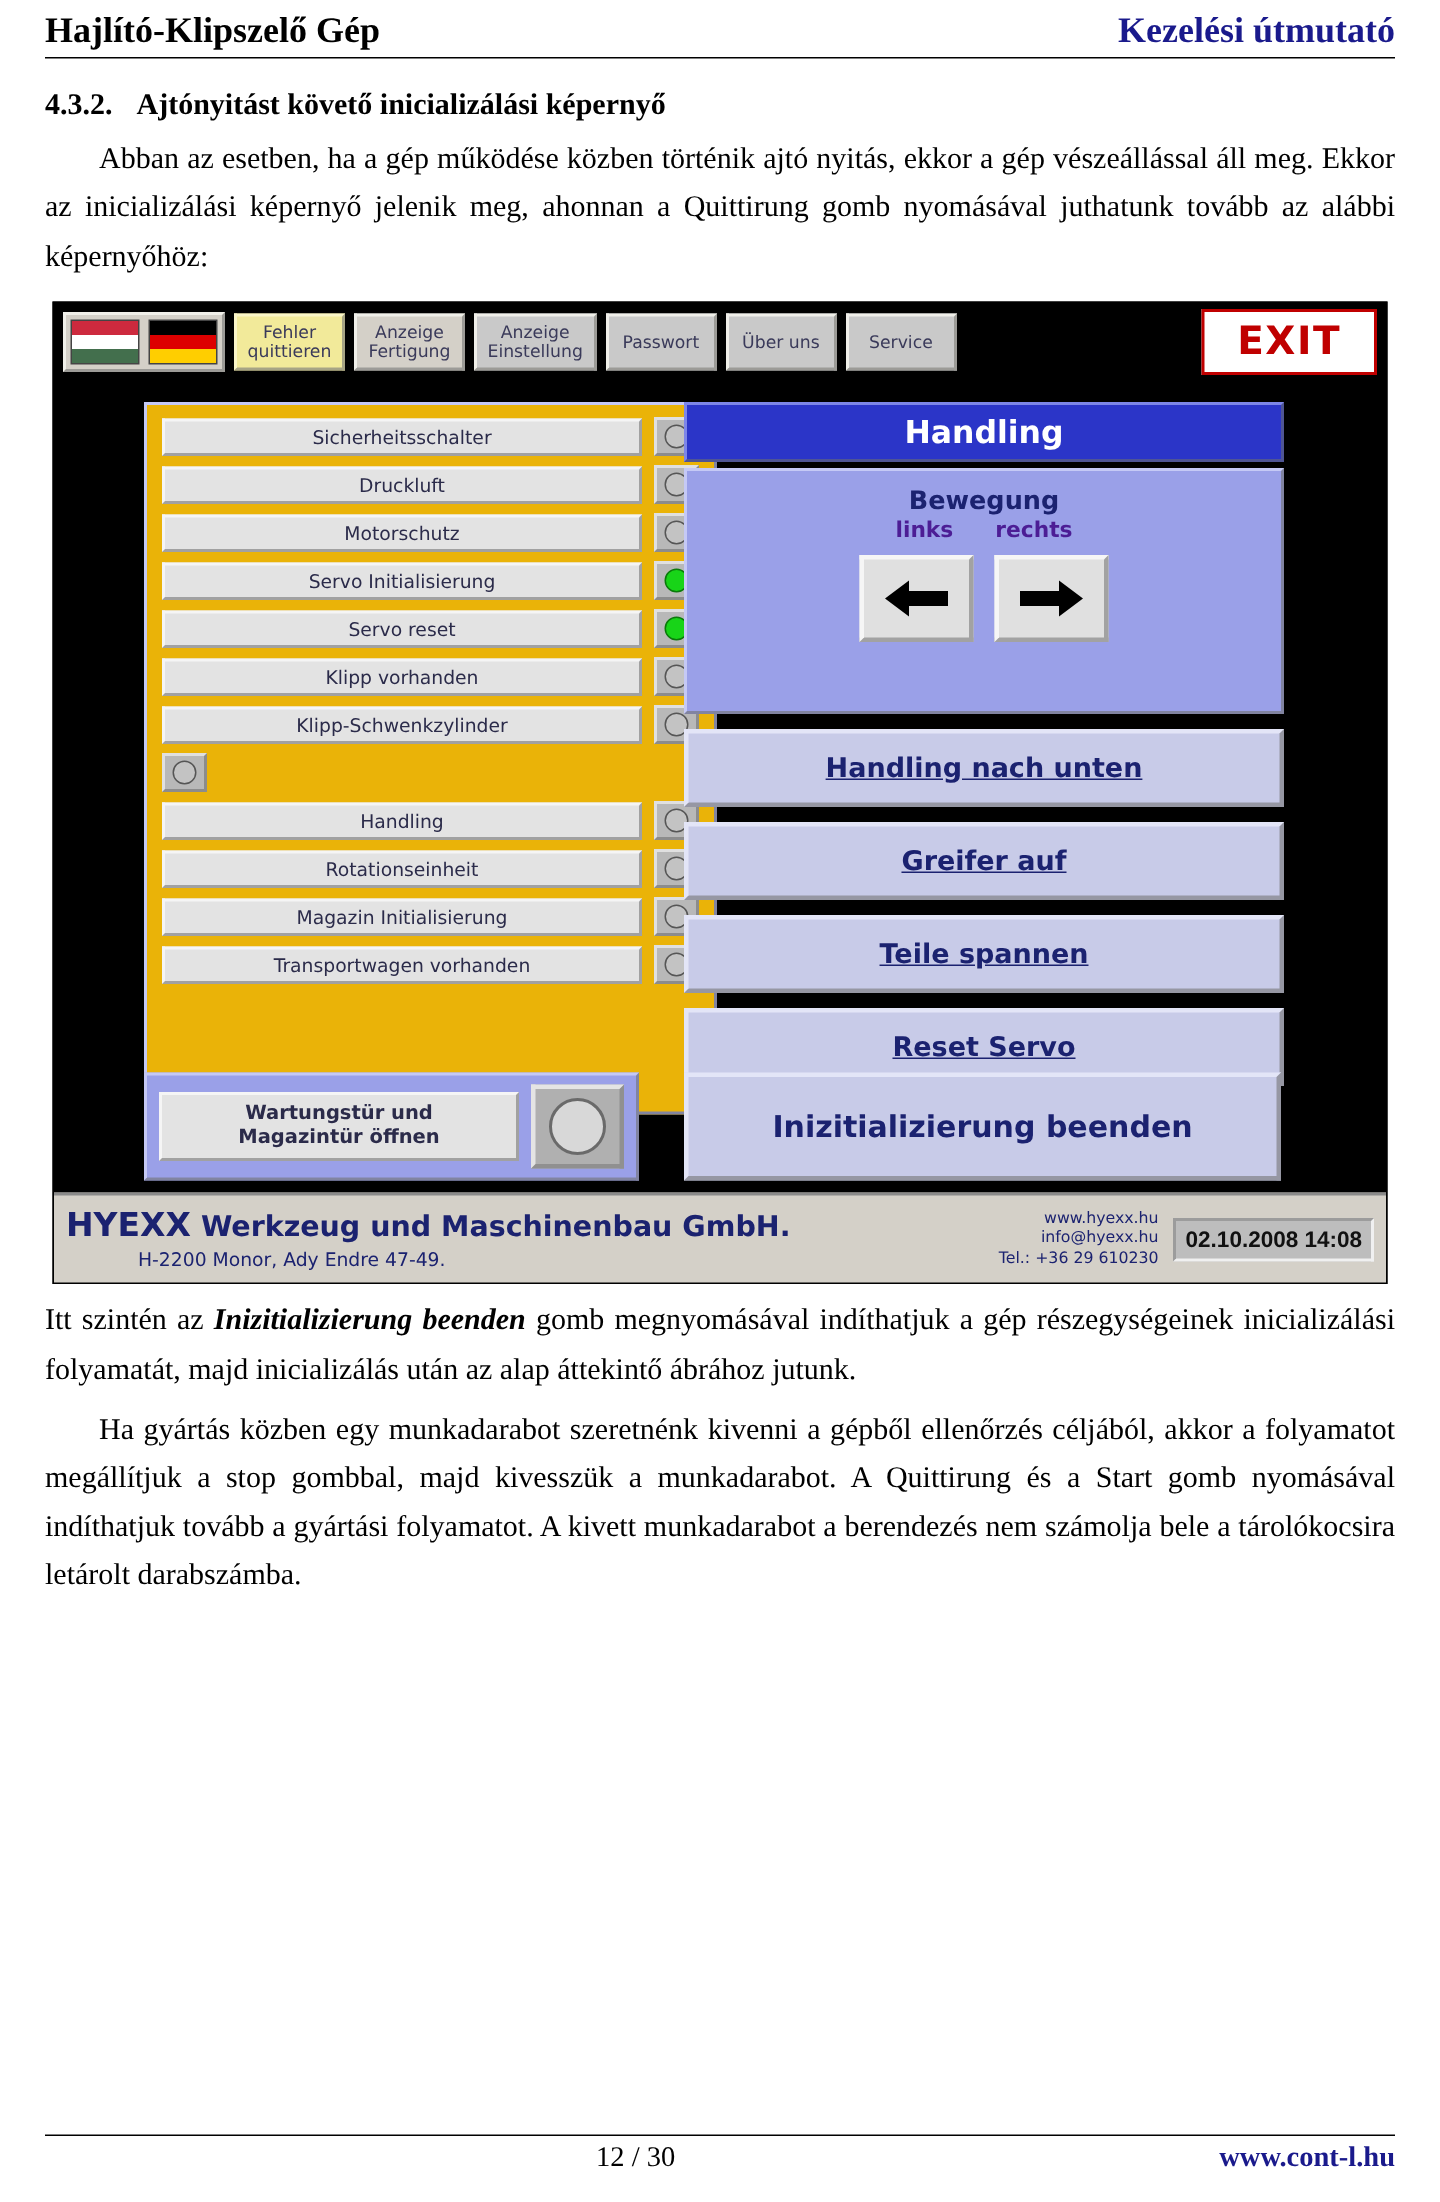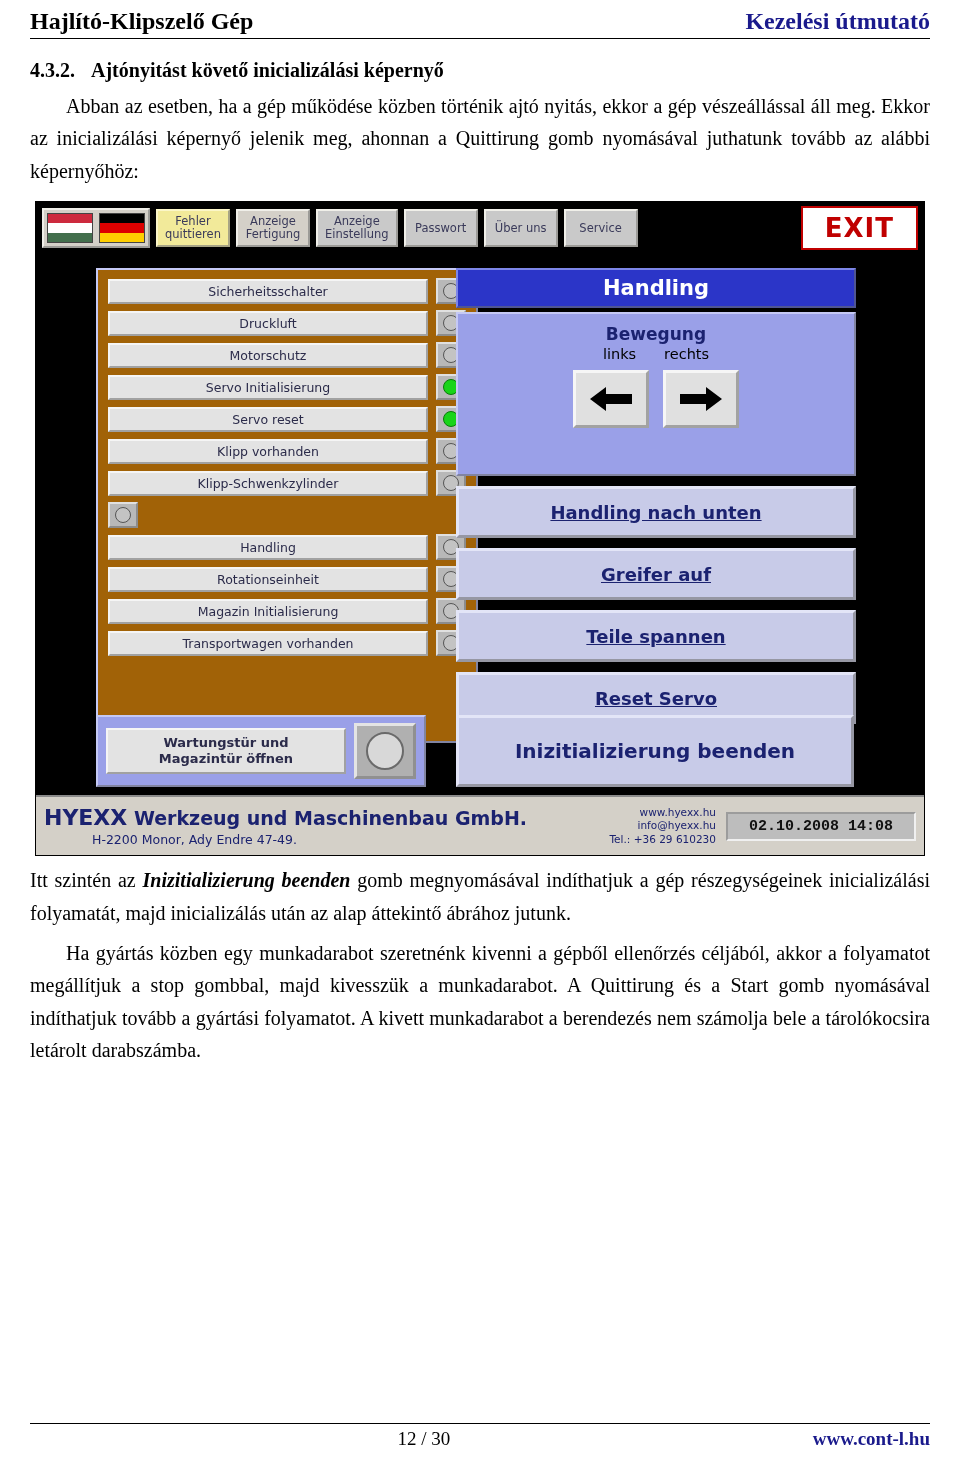--- a/index.html
+++ b/index.html
@@ -51,21 +51,21 @@
   .exitbtn {
     margin-left:auto; background:#ffffff; border:2px solid #c00000;
     color:#c00000; font-weight:bold; font-size:26px; letter-spacing:1px;
     padding:0 22px; height:40px; display:flex; align-items:center;
     font-family:"DejaVu Sans", sans-serif;
   }
   
   .hmi-main { position:absolute; left:0; top:48px; right:0; bottom:60px; }
   .panel-left {
     position:absolute; left:60px; top:18px; width:382px; height:475px;
-    background:#a16207; border:2px outset #c5c9f5; box-sizing:border-box; padding:8px 10px;
+    background:#eab308; border:2px outset #c5c9f5; box-sizing:border-box; padding:8px 10px;
   }
   .row { display:flex; align-items:center; gap:8px; margin-bottom:6px; }
   .row-label {
     flex:1; background:#e3e3e3; border:2px outset #f5f5f5;
     font-size:12.5px; color:#2b2b4a; text-align:center; padding:3px 2px; box-sizing:border-box;
   }
   .lamp-holder { width:30px; height:26px; background:#b8b8b8; border:2px outset #e0e0e0; display:flex; align-items:center; justify-content:center; box-sizing:border-box; }
   .lamp { width:14px; height:14px; border-radius:50%; border:1px solid #555; background:#c3c3c3; }
   .lamp.green { background:#18d418; border:1px solid #0a7a0a; }
 
@@ -74,42 +74,42 @@
   }
   .title-bar {
     background:#2b35c8; color:#ffffff; font-size:21px; font-weight:bold;
     text-align:center; padding:6px 0; border:2px outset #7d86e8; box-sizing:border-box;
   }
   .sub-panel {
     margin-top:4px; background:#9aa0e8; border:2px outset #c5c9f5;
     height:164px; box-sizing:border-box; position:relative;
   }
   .bewegung { text-align:center; color:#1b2270; font-weight:bold; font-size:17px; padding-top:10px; }
-  .lr { display:flex; justify-content:center; gap:28px; color:#000000; font-weight:normal; font-size:14.5px; margin-top:2px; }
+  .lr { display:flex; justify-content:center; gap:28px; color:#4c1d95; font-weight:bold; font-size:14.5px; margin-top:2px; }
   .arrows { display:flex; justify-content:center; gap:14px; margin-top:8px; }
   .arrow-btn { width:76px; height:58px; background:#e0e0e0; border:3px outset #f6f6f6; display:flex; align-items:center; justify-content:center; box-sizing:border-box; }
   .bigbtn {
     margin-top:10px; background:#c8cbe8; border:3px outset #e3e5f7;
     color:#1b2270; font-weight:bold; font-size:18px; text-align:center;
     height:52px; display:flex; align-items:center; justify-content:center; box-sizing:border-box;text-decoration:underline;
   }
   .bottom-strip { position:absolute; left:60px; right:70px; bottom:8px; height:72px; display:flex; gap:10px; }
   .maint-box { width:330px; background:#9aa0e8; border:2px outset #c5c9f5; box-sizing:border-box; display:flex; align-items:center; padding:0 8px; gap:8px; }
   .maint-label { flex:1; background:#e3e3e3; border:2px outset #f5f5f5; color:#2b2b4a; font-size:13px; font-weight:bold; text-align:center; line-height:1.25; padding:5px 2px; box-sizing:border-box; }
   .big-lamp-holder { width:62px; height:56px; background:#b0b0b0; border:3px outset #e4e4e4; display:flex; align-items:center; justify-content:center; box-sizing:border-box; }
   .big-lamp { width:34px; height:34px; border-radius:50%; background:#d8d8d8; border:2px solid #6a6a6a; }
   .init-end { flex:1; margin-left:20px; background:#c8cbe8; border:3px outset #e3e5f7; color:#1b2270; font-weight:bold; font-size:20px; display:flex; align-items:center; justify-content:center; box-sizing:border-box; }
 
   
   .hmi-foot { position:absolute; left:0; right:0; bottom:0; height:60px; background:#d4d0c8; border-top:2px solid #8a8a8a; box-sizing:border-box; padding:4px 8px; display:flex; align-items:center;justify-content:space-between; }
   .company { color:#1b2270; font-weight:bold; font-size:19px; }
   .company .brand { font-size:22px; }
   .addr { color:#1b2270; font-size:12.5px; margin-top:2px;margin-left:48px; }
   .contact { margin-left:auto; text-align:right; font-size:10.5px; color:#1b2270; line-height:1.3; }
-  .clock { margin-left:10px; background:#bdbdbd; border:2px inset #f0f0f0; color:#111; font-size:15px; font-weight:bold; padding:4px 21px; font-family:Liberation Mono, monospace; }
+  .clock { margin-left:10px; background:#bdbdbd; border:2px inset #f0f0f0; color:#111; font-size:15px; font-weight:bold; padding:4px 6px; font-family:Liberation Sans, sans-serif; }
 
   
   .footer { position:absolute; left:30px; right:30px; bottom:18px; }
   .footer-rule { border-top:1.5px solid #000; }
   .footer-row { display:flex; justify-content:space-between; align-items:baseline; margin-top:4px; font-size:19px; }
   .pagenum { margin:0 auto; }
   .site { color:#1a1a8c; font-weight:bold; }
   b.it { font-style:italic; }
 </style>
 </head>

